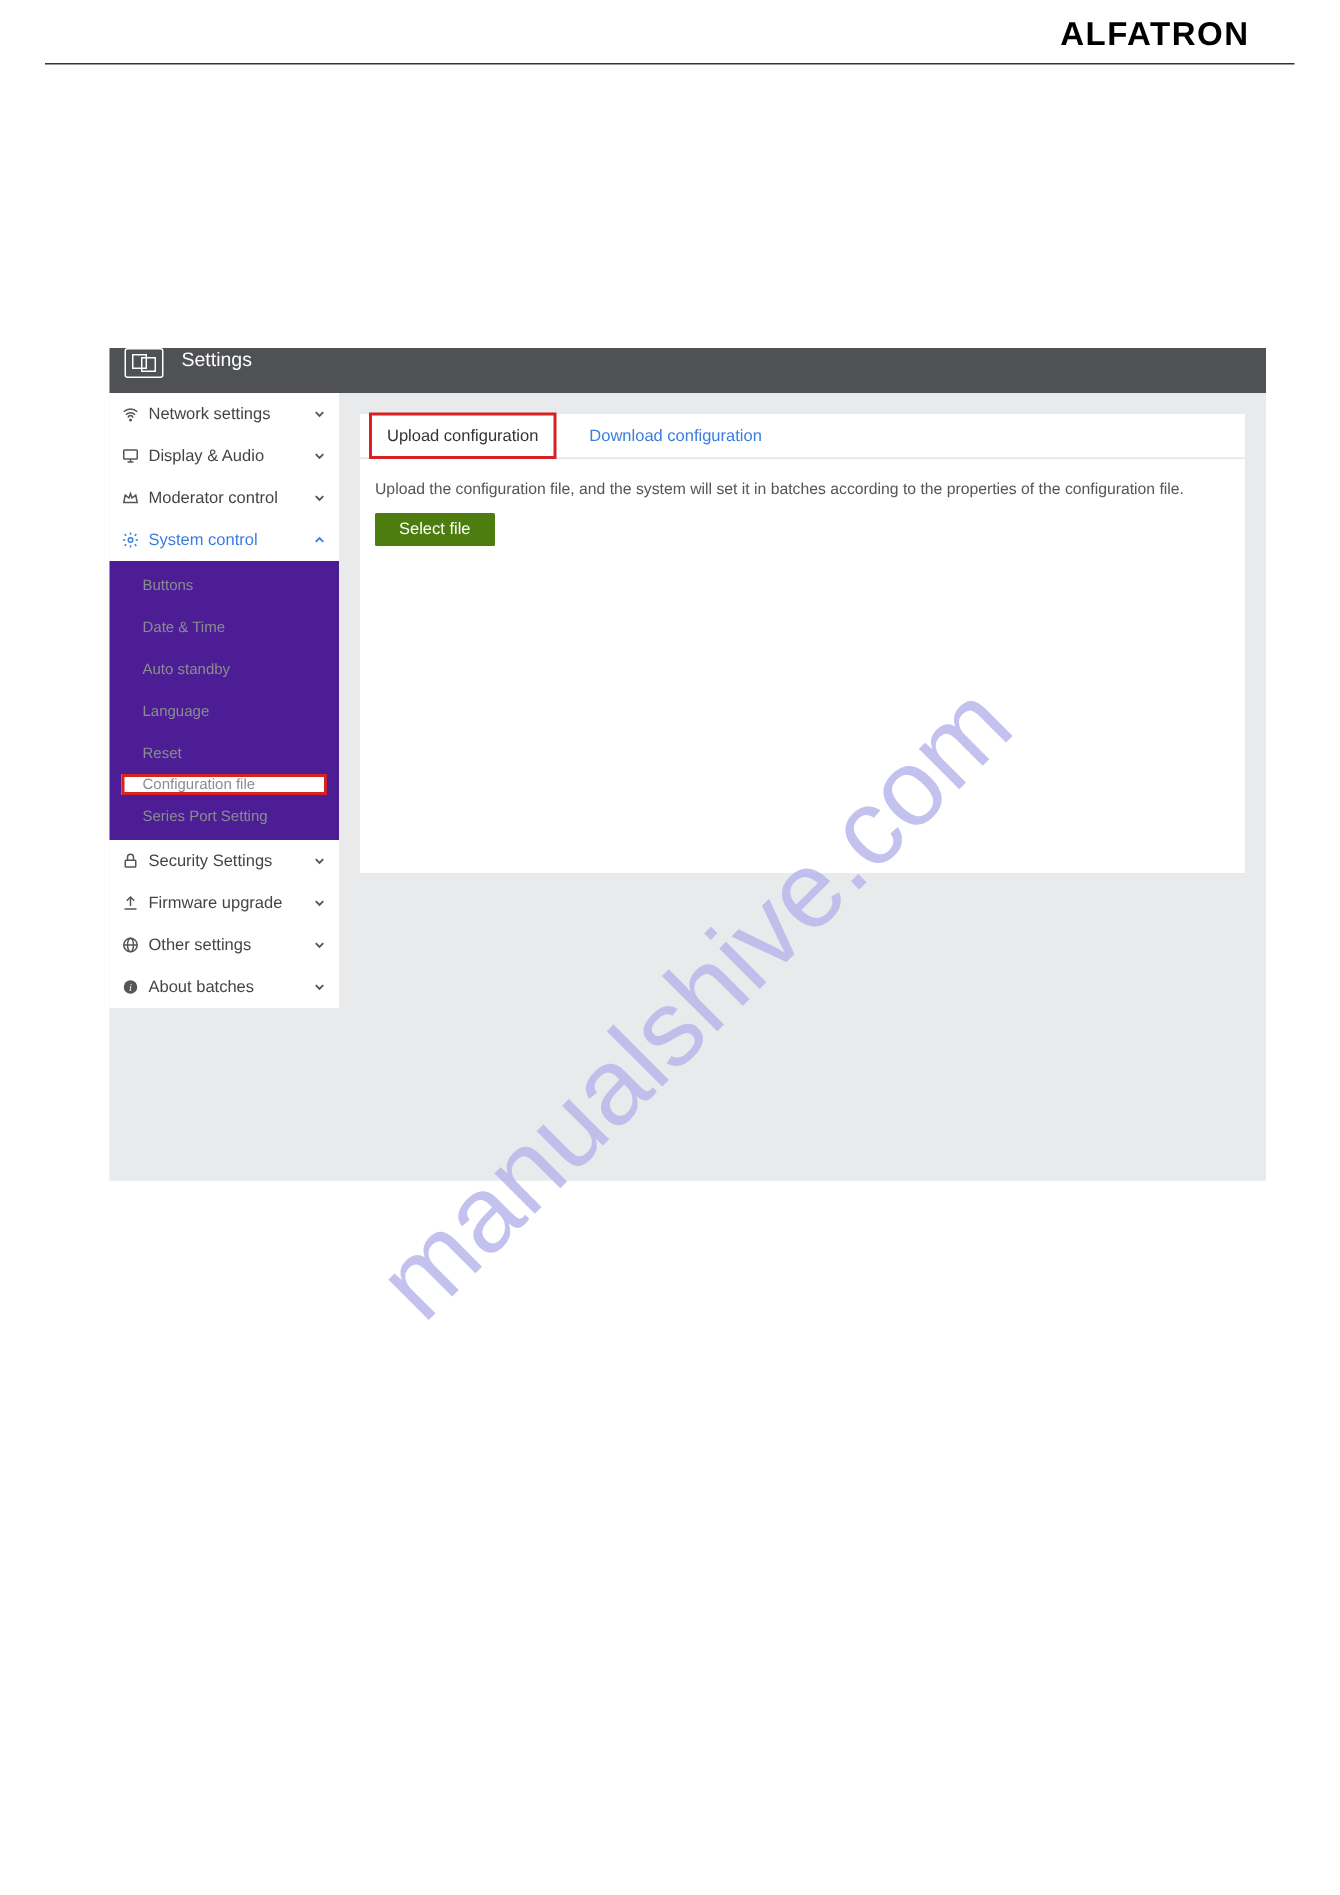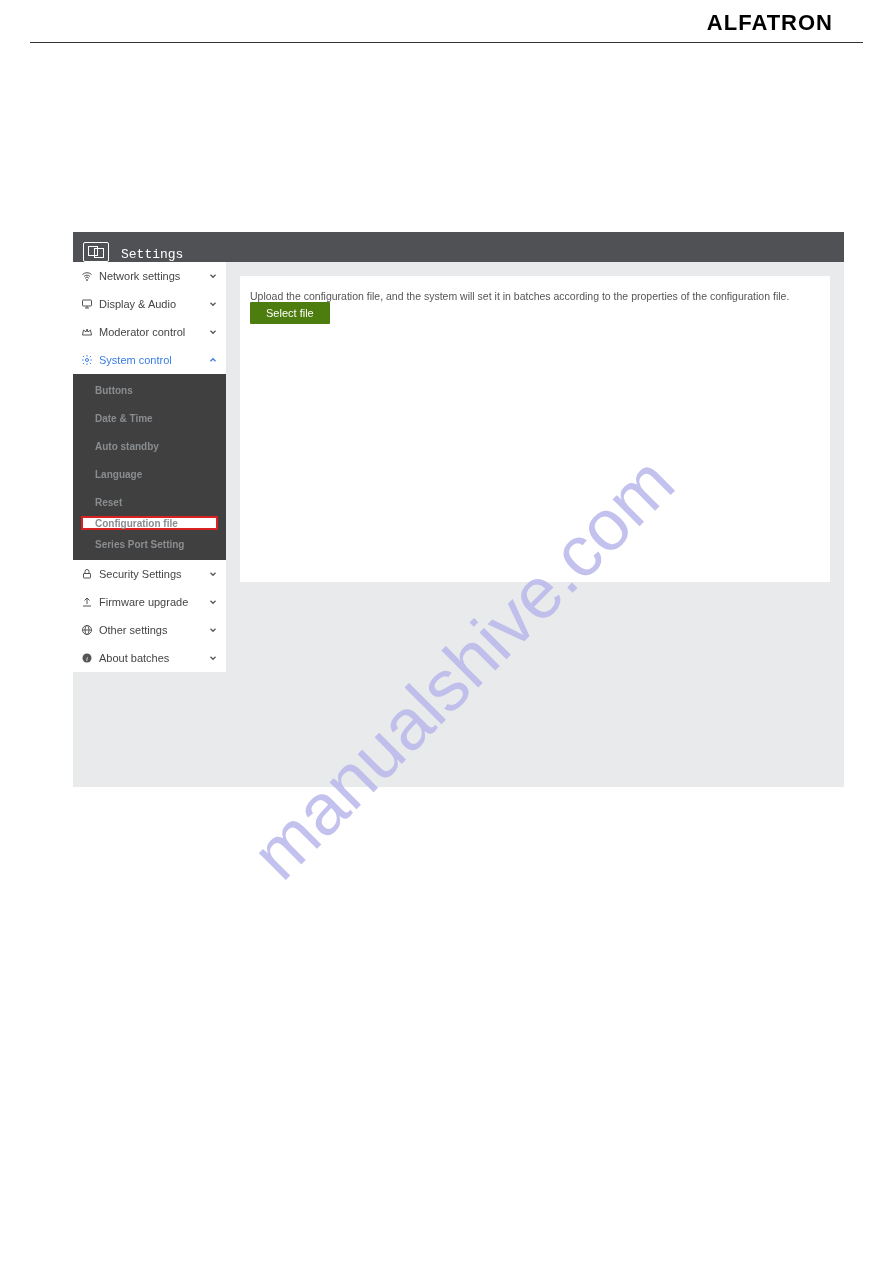--- a/index.html
+++ b/index.html
@@ -28,24 +28,23 @@
     position: absolute;
     top: 232px;
     left: 73px;
     width: 771px;
     background: #e8eaec;
   }
   .title-bar {
     height: 30px;
     background: #4f5154;
     display: flex;
-    align-items: flex-end;
+    align-items: flex-start;
     padding: 0 10px;
     color: #fff;
-    font-family: Liberation Mono, monospace;
   }
   .title-icon {
     width: 26px;
     height: 20px;
     border: 1px solid #fff;
     border-radius: 2px;
     display: flex;
     align-items: center;
     justify-content: center;
     margin-right: 12px;
@@ -97,23 +96,22 @@
     display: flex;
     align-items: center;
     justify-content: center;
   }
   .side-icon svg { width: 12px; height: 12px; }
   .chevron {
     width: 10px; height: 10px;
   }
   .chevron svg { width: 10px; height: 10px; }
   .sub-items {
-    background: #404040;
+    background: #4c1d95;
     padding: 2px 0;
-    font-weight: bold;
   }
   .sub-item {
     display: flex;
     align-items: center;
     height: 28px;
     padding-left: 22px;
     font-size: 10px;
     color: #8a8d90;
     cursor: pointer;
   }
@@ -157,20 +155,21 @@
     border: 2px solid #d62222;
     margin-top: -1px;
     margin-bottom: -1px;
   }
   .panel-body {
     padding: 14px 10px;
   }
   .desc {
     font-size: 10.5px;
     color: #555;
+    margin-bottom: 10px;
   }
   .select-btn {
     background: #4d7c0f;
     color: #fff;
     border: none;
     font-size: 11px;
     padding: 5px 16px;
     cursor: pointer;
     border-radius: 1px;
   }
@@ -336,20 +335,24 @@
           <svg viewBox="0 0 24 24" fill="none" stroke="#555" stroke-width="3">
               <polyline points="6 9 12 15 18 9"></polyline>
             </svg>
         </span>
       </div>
 
     </div>
 
     <div class="content">
       <div class="panel">
+        <div class="tabs">
+          <div class="tab active">Upload configuration</div>
+          <div class="tab">Download configuration</div>
+        </div>
         <div class="panel-body">
           <div class="desc">Upload the configuration file, and the system will set it in batches according to the properties of the configuration file.</div>
           <button class="select-btn">Select file</button>
         </div>
       </div>
     </div>
   </div>
   <div class="lower-pad"></div>
 </div>
 

